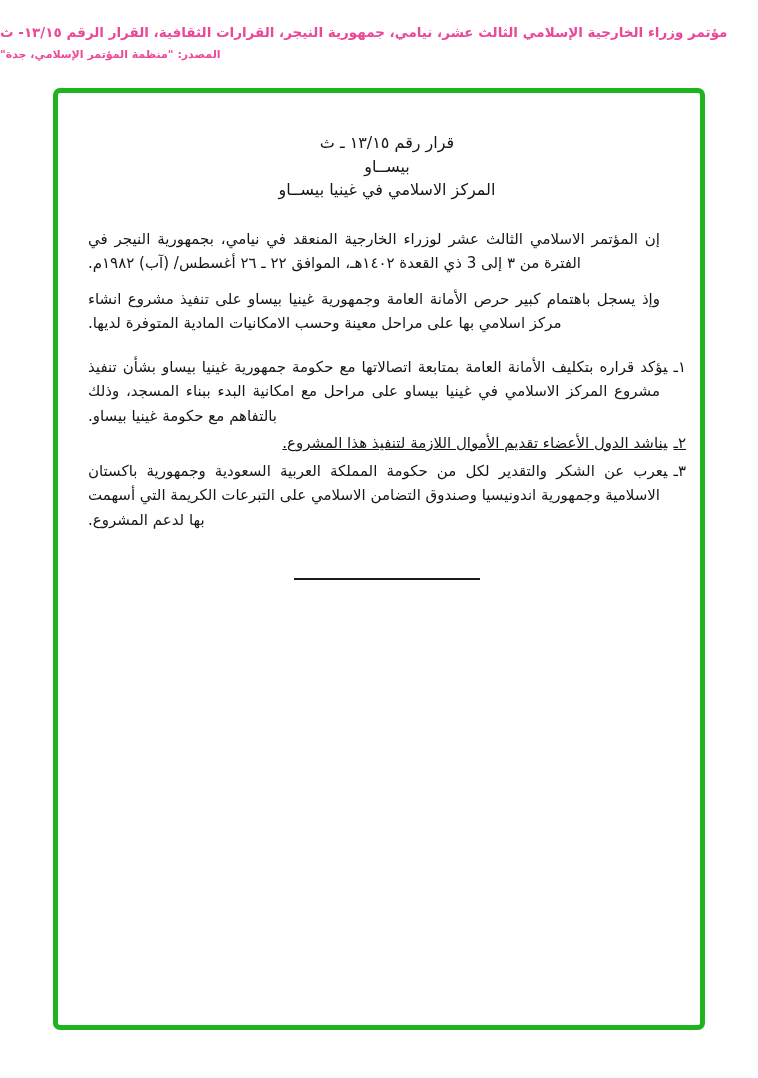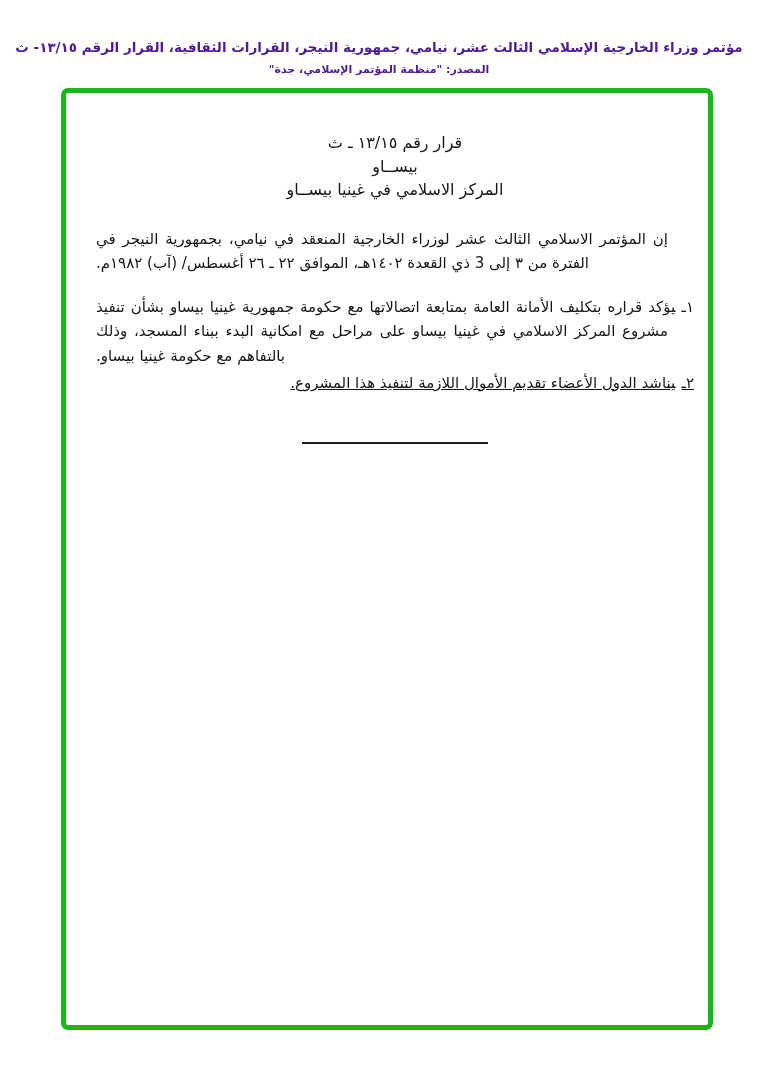--- a/index.html
+++ b/index.html
@@ -7,27 +7,27 @@
     --text:#161616;
   }
   html,body{margin:0;padding:0;}
   body{
     width:758px;height:1078px;position:relative;background:#ffffff;
     font-family:"DejaVu Sans", sans-serif;color:var(--text);
     overflow:hidden;
   }
   
   .top-header{
-    direction:rtl;text-align:center;padding-top:38px;color:#4c1d95;
+    direction:rtl;text-align:left;padding-top:23px;color:#ec4899;
   }
   .header-line1{font-size:13.5px;font-weight:700;line-height:18px;}
   .header-line2{font-size:11px;font-weight:700;margin-top:7px;}
   
   .frame{
-    position:absolute;left:61px;top:88px;width:642px;height:932px;
+    position:absolute;left:53px;top:88px;width:642px;height:932px;
     border:5px solid var(--green);border-radius:7px;background:#ffffff;
     box-sizing:content-box;
   }
   .content{
     direction:rtl;unicode-bidi:embed;
     padding:38px 14px 0 30px;
     font-size:15px;line-height:24.5px;color:var(--text);
   }
   .doc-title{
     text-align:center;font-size:16px;line-height:23.5px;margin-bottom:25px;
@@ -61,26 +61,30 @@
 <div class="frame">
   <div class="content">
 
     <div class="doc-title">
       <div>قرار رقم ١٣/١٥ ـ ث</div>
       <div>بيســاو</div>
       <div>المركز الاسلامي في غينيا بيســاو</div>
     </div>
 
     <p class="para">إن المؤتمر الاسلامي الثالث عشر لوزراء الخارجية المنعقد في نيامي، بجمهورية النيجر في الفترة من ٣ إلى 3 ذي القعدة ١٤٠٢هـ، الموافق ٢٢ ـ ٢٦ أغسطس/ (آب) ١٩٨٢م.</p>
+    <p class="para">وإذ يسجل باهتمام كبير حرص الأمانة العامة وجمهورية غينيا بيساو على تنفيذ مشروع انشاء مركز اسلامي بها على مراحل معينة وحسب الامكانيات المادية المتوفرة لديها.</p>
 
     <div class="items">
       <div class="item">
         <span class="item-num">١ـ</span><span>يؤكد قراره بتكليف الأمانة العامة بمتابعة اتصالاتها مع حكومة جمهورية غينيا بيساو بشأن تنفيذ مشروع المركز الاسلامي في غينيا بيساو على مراحل مع امكانية البدء ببناء المسجد، وذلك بالتفاهم مع حكومة غينيا بيساو.</span>
       </div>
       <div class="item single-line">
         <span class="item-num">٢ـ</span><span>يناشد الدول الأعضاء تقديم الأموال اللازمة لتنفيذ هذا المشروع.</span>
+      </div>
+      <div class="item">
+        <span class="item-num">٣ـ</span><span>يعرب عن الشكر والتقدير لكل من حكومة المملكة العربية السعودية وجمهورية باكستان الاسلامية وجمهورية اندونيسيا وصندوق التضامن الاسلامي على التبرعات الكريمة التي أسهمت بها لدعم المشروع.</span>
       </div>
     </div>
 
     <div class="closing-rule"></div>
 
   </div>
 </div>
 
 </body></html>

